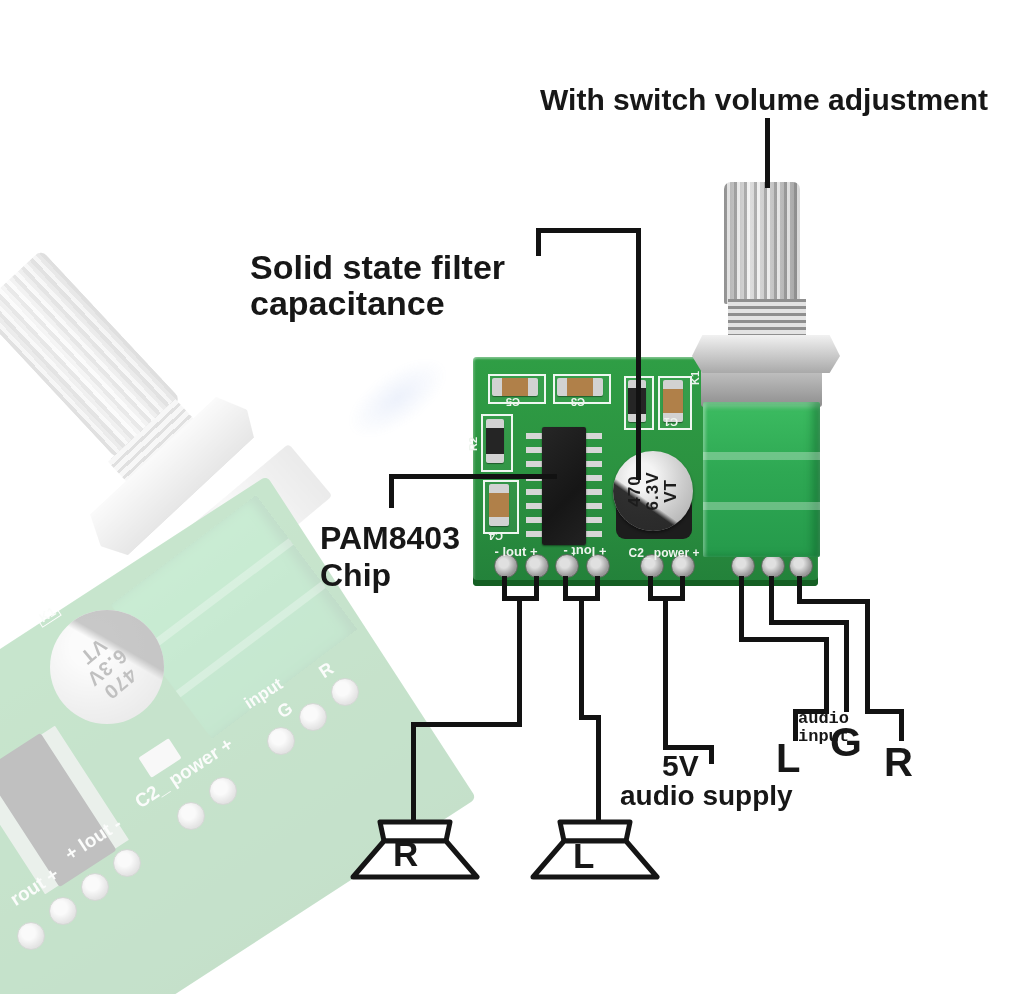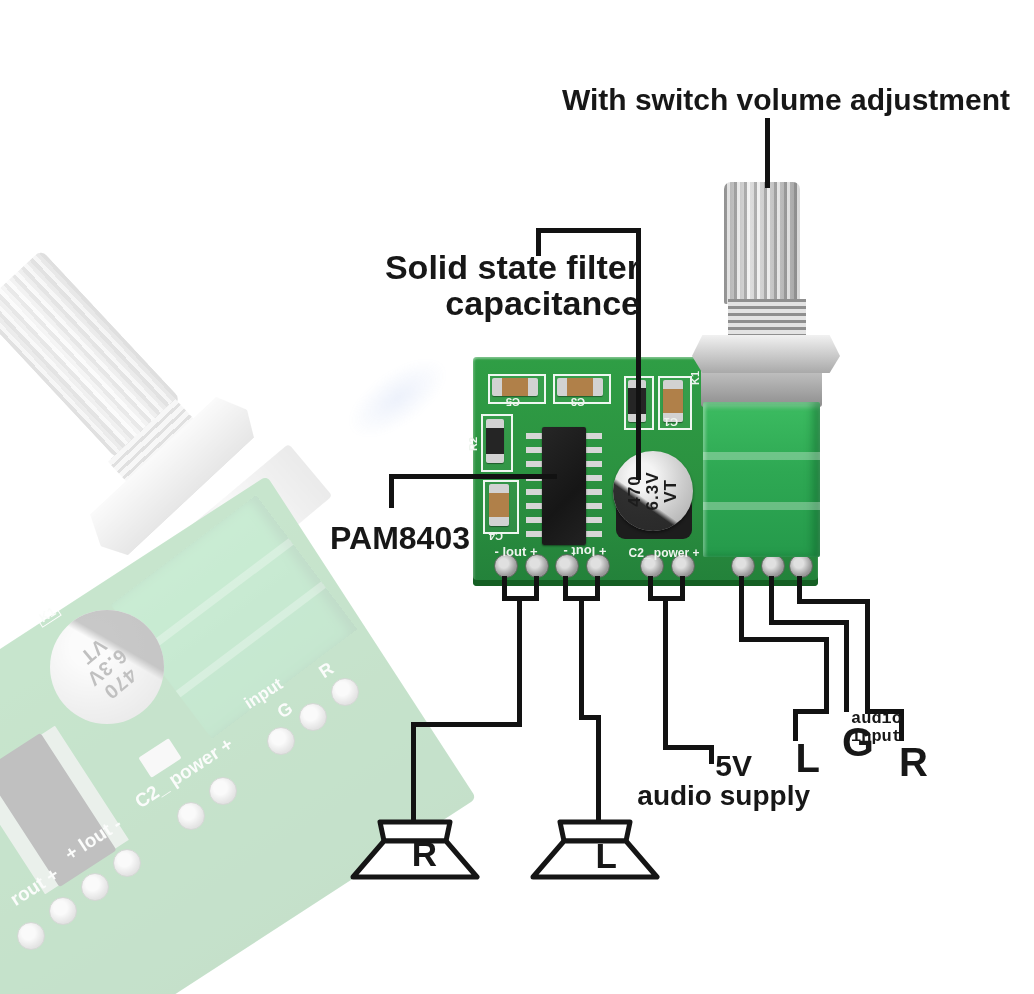--- a/index.html
+++ b/index.html
@@ -1,20 +1,20 @@
 <!DOCTYPE html>
 <html><head>
 <meta charset="utf-8">
 <style>
   html,body{margin:0;padding:0;background:#fff;}
   .canvas{position:relative;width:1034px;height:994px;background:#ffffff;overflow:hidden;
           font-family:"Liberation Sans",sans-serif;}
   .abs{position:absolute;}
   
-  .lbl{position:absolute;font-weight:bold;color:#171717;text-align:right;line-height:1.05;z-index:8;}
+  .lbl{position:absolute;font-weight:bold;color:#171717;text-align:left;line-height:1.05;z-index:8;}
   
   .wire{position:absolute;background:#121212;z-index:7;}
   
   .pcb{position:absolute;left:473px;top:357px;width:345px;height:229px;z-index:2;border-radius:4px;
        background:linear-gradient(180deg,#2f9e45 0%,#2b9140 55%,#23813a 100%);
        box-shadow:inset 0 -6px 0 #155f23, inset 0 2px 2px rgba(255,255,255,.35), inset 2px 0 2px rgba(255,255,255,.15);}
   .silkbox{position:absolute;border:2px solid rgba(255,255,255,.92);background:rgba(255,255,255,.04);z-index:3;}
   .smd-h{position:absolute;border-radius:2px;z-index:4;
          background:linear-gradient(90deg,#d2d2d2 0 22%,#b08049 22% 78%,#d2d2d2 78%);box-shadow:0 1px 1px rgba(0,0,0,.4);}
   .smd-v{position:absolute;border-radius:2px;z-index:4;
@@ -107,20 +107,21 @@
   <div class="lbl" style="left:540px;top:84px;width:470px;font-size:30px;">With switch volume adjustment</div>
   <div class="wire" style="left:765px;top:118px;width:5px;height:70px;"></div>
 
   <div class="lbl" style="left:250px;top:250px;width:390px;font-size:34px;">Solid state filter capacitance</div>
   <div class="wire" style="left:536px;top:230px;width:5px;height:26px;"></div>
   <div class="wire" style="left:536px;top:228px;width:105px;height:5px;"></div>
   <div class="wire" style="left:636px;top:228px;width:5px;height:252px;"></div>
 
   <div class="lbl" style="left:320px;top:520px;width:150px;font-size:32px;line-height:37px;">
     <div>PAM8403</div>
+    <div>Chip</div>
   </div>
   <div class="wire" style="left:389px;top:474px;width:5px;height:34px;"></div>
   <div class="wire" style="left:389px;top:474px;width:168px;height:5px;"></div>
 
   <div class="pcb"></div>
 
   <div class="silkbox" style="left:488px;top:374px;width:54px;height:26px;"></div>
   <div class="smd-h" style="left:492px;top:378px;width:46px;height:18px;"></div>
   <div class="silktext" style="left:506px;top:396px;font-size:11px;transform:rotate(180deg);">C5</div>
 

